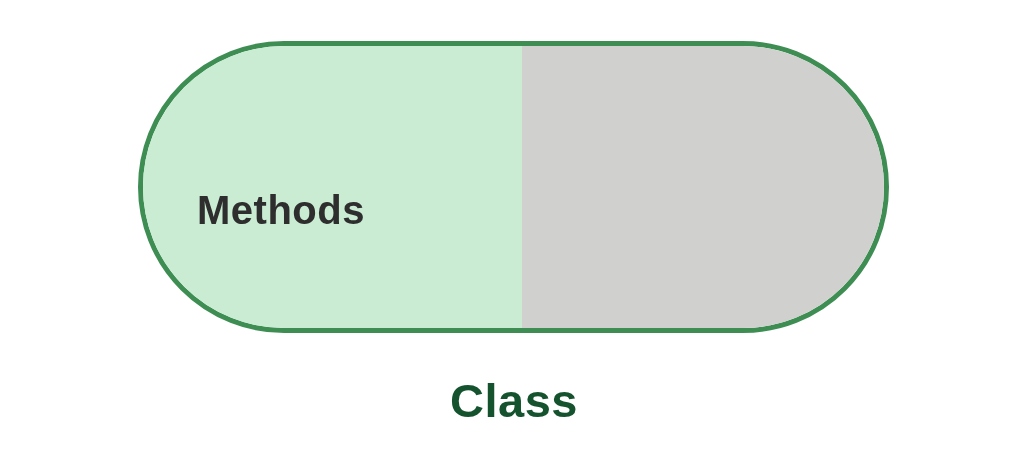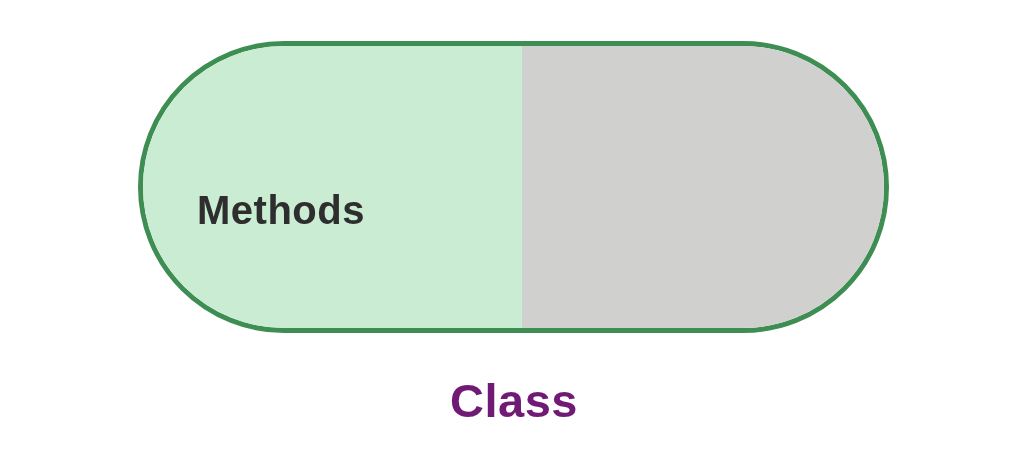--- a/index.html
+++ b/index.html
@@ -58,21 +58,21 @@
     top: 184px;
   }
   .caption {
     position: absolute;
     left: 514px;
     top: 400px;
     transform: translate(-50%, -50%);
     font-size: 47px;
     font-weight: 700;
     letter-spacing: 0.5px;
-    color: #701a75;
+    color: #14532d;
     white-space: nowrap;
   }
 </style>
 </head>
 <body>
 
 <div class="diagram">
 
   <div class="pill">
     <div class="half left" style="background-color: rgb(201, 236, 211);"></div>

